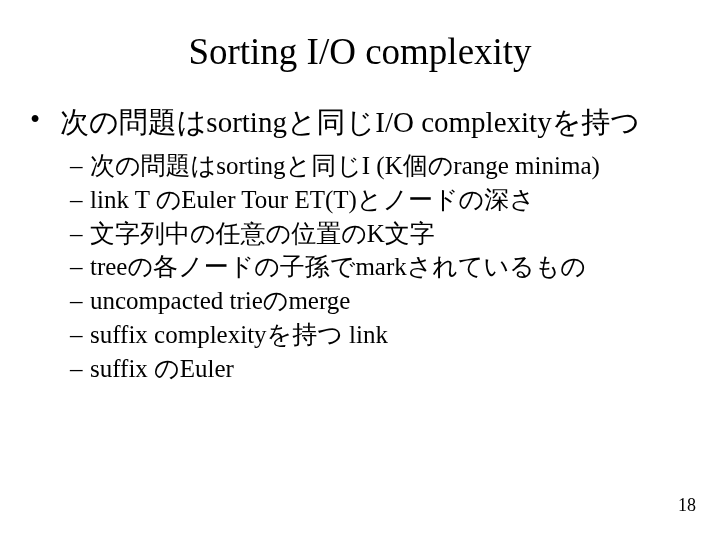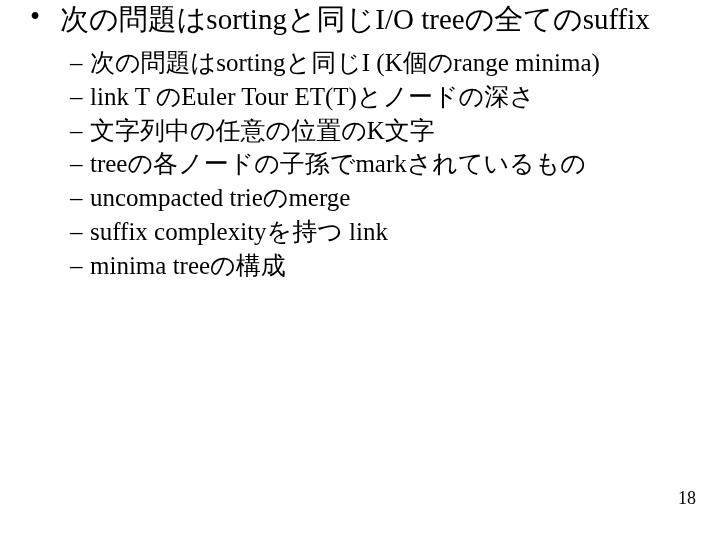--- a/index.html
+++ b/index.html
@@ -54,36 +54,37 @@
   }
   .level2 .dash {
     flex: 0 0 20px;
   }
   .level2 .text {
     flex: 1;
   }
   .pagenum {
     position: absolute;
     right: 24px;
-    bottom: 31px;
+    bottom: 24px;
     font-size: 18px;
     font-family: "Times New Roman", serif;
   }
 </style>
 </head>
 <body>
 
 <div class="slide">
 
+  <div class="title">Sorting I/O complexity</div>
 
   <div class="body">
 
     <div class="level1">
       <span class="bullet">•</span>
-      <span class="text">次の問題はsortingと同じI/O treeの全てのsuffix</span>
+      <span class="text">次の問題はsortingと同じI/O complexityを持つ</span>
     </div>
 
     <div class="level2">
       <span class="dash">–</span>
       <span class="text">次の問題はsortingと同じI (K個のrange minima)</span>
     </div>
     <div class="level2">
       <span class="dash">–</span>
       <span class="text">link T のEuler Tour ET(T)とノードの深さ</span>
     </div>
@@ -98,20 +99,20 @@
     <div class="level2">
       <span class="dash">–</span>
       <span class="text">uncompacted trieのmerge</span>
     </div>
     <div class="level2">
       <span class="dash">–</span>
       <span class="text">suffix complexityを持つ link</span>
     </div>
     <div class="level2">
       <span class="dash">–</span>
-      <span class="text">minima treeの構成</span>
+      <span class="text">suffix のEuler</span>
     </div>
 
   </div>
 
   <div class="pagenum">18</div>
 
 </div>
 
 </body></html>

